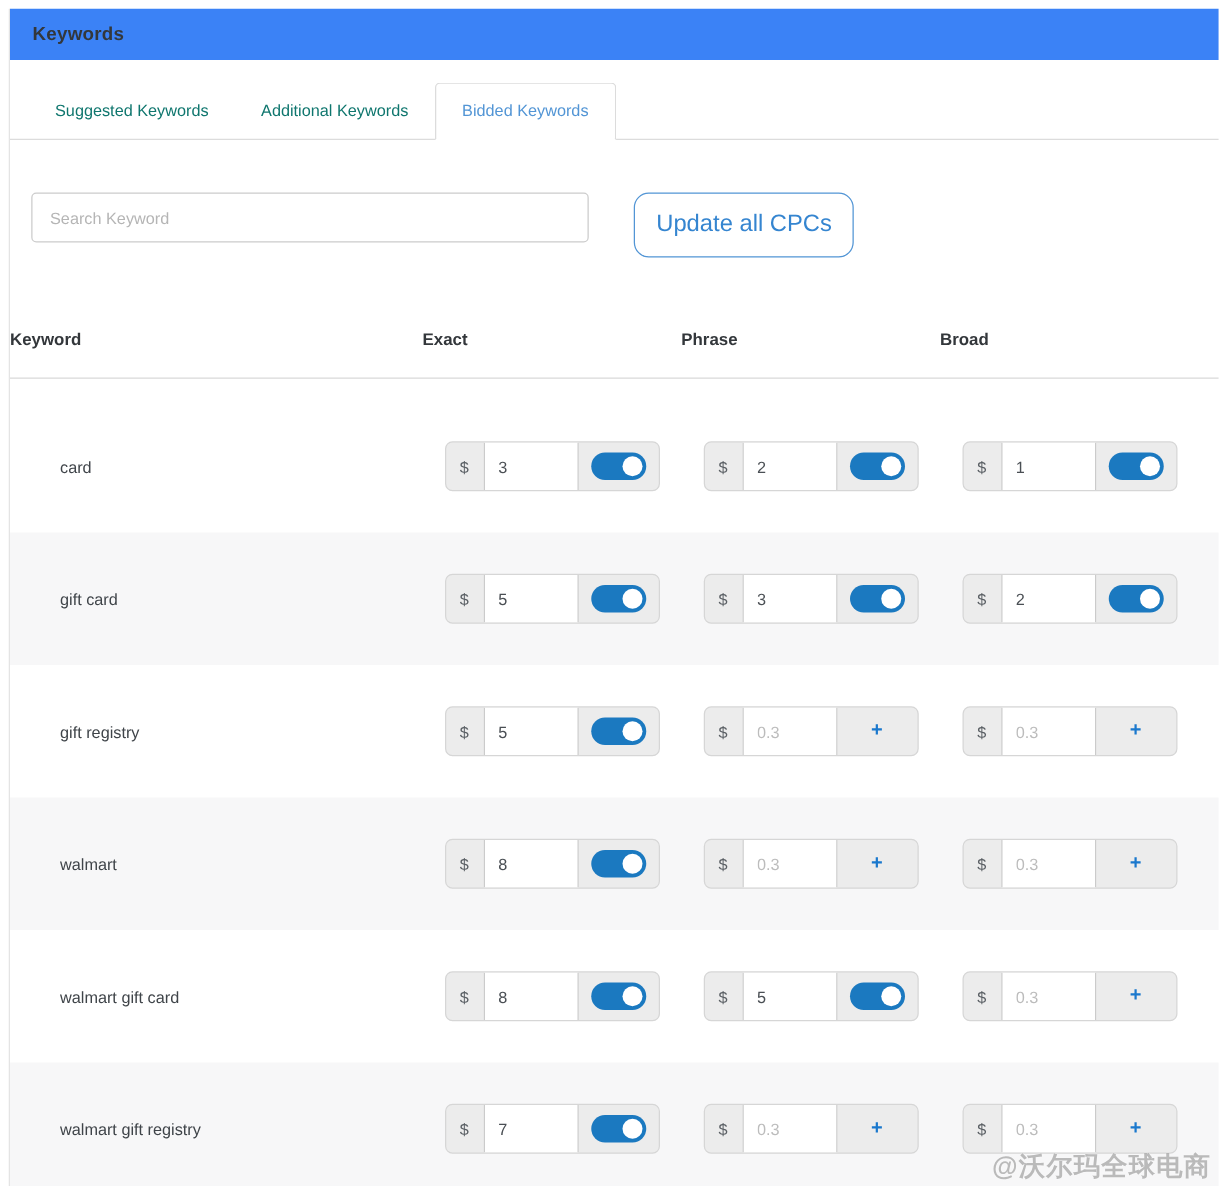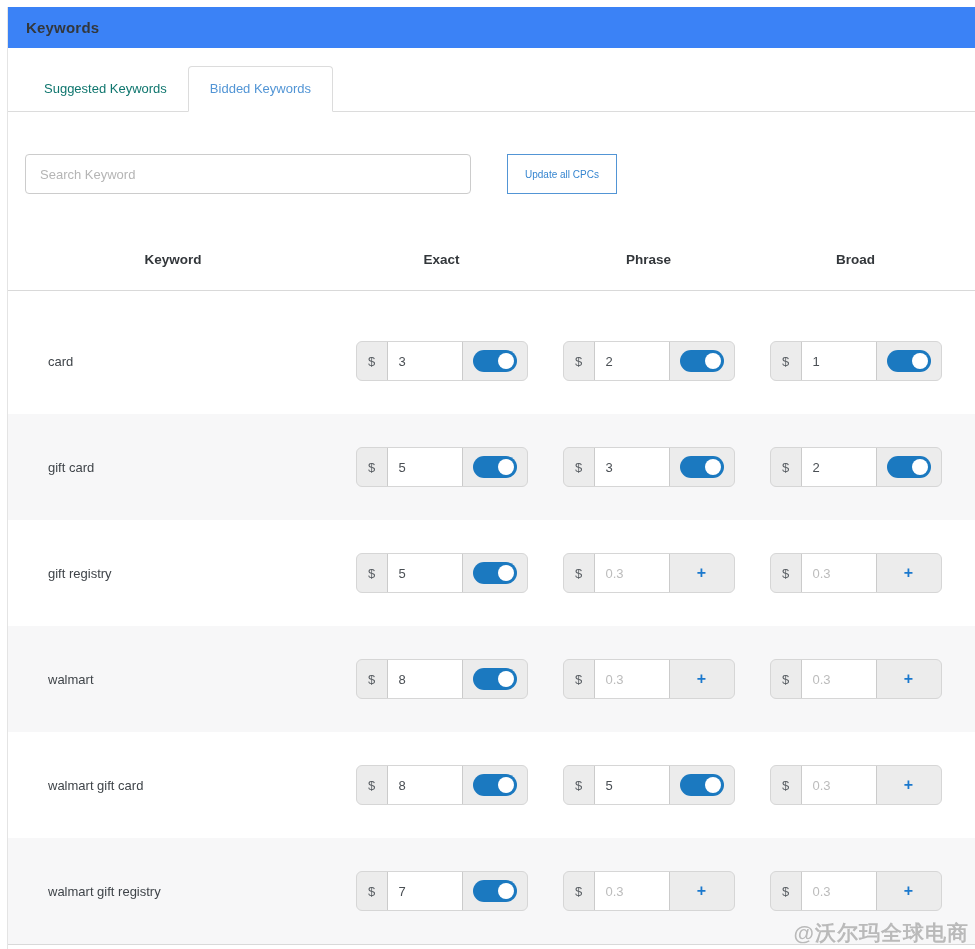--- a/index.html
+++ b/index.html
@@ -17,27 +17,27 @@
          white-space:nowrap; }
   .tab.active { border:1px solid #dcdcdc; border-bottom:1px solid #fff;
                 margin-bottom:-1px; border-radius:4px 4px 0 0; background:#fff;
                 color:#5295d5; }
 
   .controls { display:flex; align-items:flex-start; margin:42px 0 0 17px; }
   .search-input { width:446px; height:40px; border:1px solid #cccccc; border-radius:4px;
                   padding:0 14px; font-size:13px; color:#737373; outline:none;
                   font-family:"Liberation Sans", sans-serif; }
   .search-input::placeholder { color:#b5b5b5; }
-  .update-btn { margin-left:36px; height:40px; padding:0 17px; background:#fff;
-                border:1px solid #5295d5; border-radius:0; color:#3585d0;
-                font-size:10px; cursor:pointer; font-family:"Liberation Sans", sans-serif; }
+  .update-btn { margin-left:36px; height:52px; padding:0 17px; background:#fff;
+                border:1px solid #5295d5; border-radius:12px; color:#3585d0;
+                font-size:19px; cursor:pointer; font-family:"Liberation Sans", sans-serif; }
 
   .grid { display:grid; grid-template-columns:330px 207px 207px 207px; }
   .table-header { margin-top:58px; padding-bottom:23px; border-bottom:1px solid #d9d9d9; }
-  .col-h { text-align:center; font-size:13.5px; font-weight:bold; color:#33373b; }
+  .col-h { text-align:left; font-size:13.5px; font-weight:bold; color:#33373b; }
 
   .rows { padding-top:17px; border-bottom:1px solid #d9d9d9; }
   .row { height:106px; align-items:center; }
   .row:nth-child(even) { background:#f7f7f8; }
   .keyword-cell { padding-left:40px; font-size:13px; color:#3f4449; }
 
   .bid-widget { width:172px; height:40px; margin:0 auto; display:flex;
                 align-items:stretch; background:#ececec; border:1px solid #d6d6d6;
                 border-radius:6px; overflow:hidden; }
   .cur { width:30px; display:flex; align-items:center; justify-content:center;
@@ -64,20 +64,21 @@
 <body>
 
 <div class="panel">
 
   <div class="panel-header">
     <span class="panel-title">Keywords</span>
   </div>
 
   <div class="tabs">
     <div class="tab">Suggested Keywords</div>
+    <div class="tab">Additional Keywords</div>
     <div class="tab active">Bidded Keywords</div>
   </div>
 
   <div class="controls">
     <input class="search-input" type="text" placeholder="Search Keyword" style="">
     <button class="update-btn">Update all CPCs</button>
   </div>
 
   <div class="grid table-header">
     <div class="col-h">Keyword</div>

